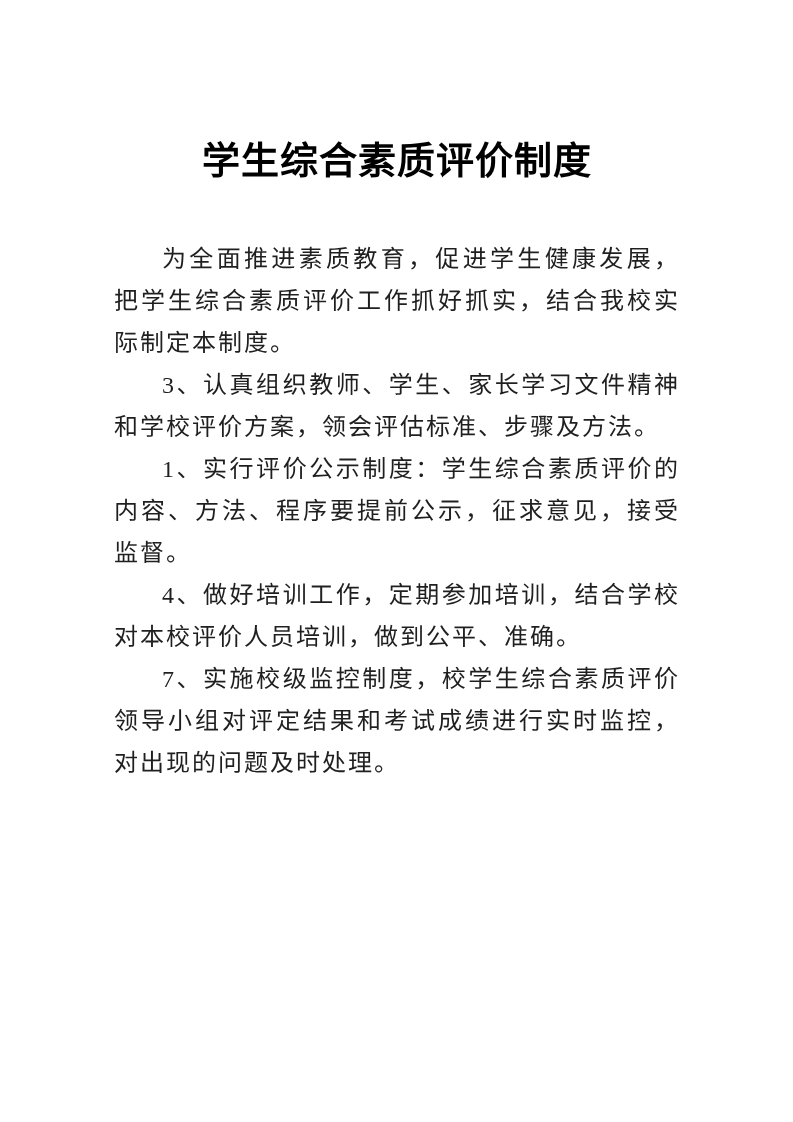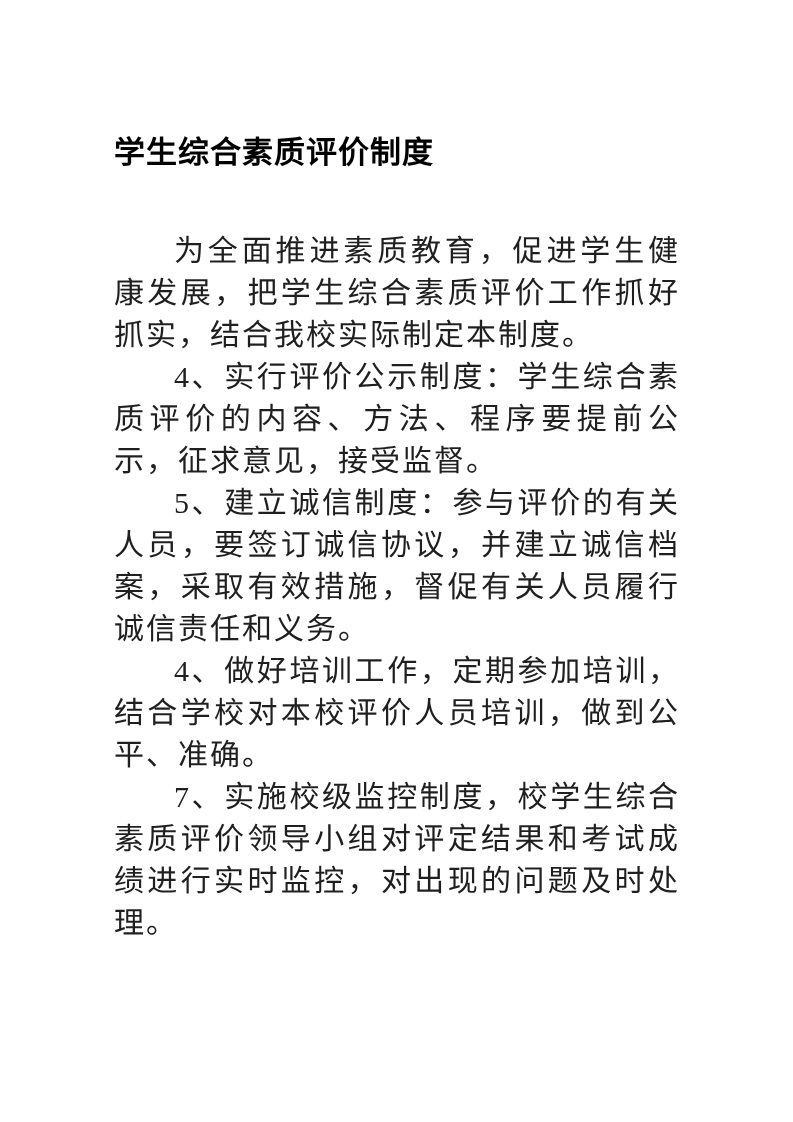--- a/index.html
+++ b/index.html
@@ -17,47 +17,47 @@
       color: #1a1a1a;
     }
     .doc {
       position: absolute;
       left: 114px;
       top: 130px;
       width: 566px;
     }
     .doc-title {
       font-family: "Liberation Sans", sans-serif;
-      font-size: 31px;
+      font-size: 38px;
       font-weight: 700;
       line-height: 46px;
-      text-align: left;
+      text-align: center;
       color: #000000;
-      margin: 0 0 54px 0;
+      margin: 8px 0 54px 0;
       letter-spacing: 1px;
     }
     .doc-paragraph {
-      font-size: 30px;
+      font-size: 24px;
       line-height: 42px;
       letter-spacing: 2px;
       margin: 0;
       text-indent: 2em;
       text-align: justify;
       text-justify: inter-character;
       color: #1f1f1f;
       font-weight: 400;
     }
   </style>
 </head>
 <body>
 
 <div class="page">
   <div class="doc">
     <h1 class="doc-title">学生综合素质评价制度</h1>
 
     <p class="doc-paragraph">为全面推进素质教育，促进学生健康发展，把学生综合素质评价工作抓好抓实，结合我校实际制定本制度。</p>
-    <p class="doc-paragraph">4、实行评价公示制度：学生综合素质评价的内容、方法、程序要提前公示，征求意见，接受监督。</p>
-    <p class="doc-paragraph">5、建立诚信制度：参与评价的有关人员，要签订诚信协议，并建立诚信档案，采取有效措施，督促有关人员履行诚信责任和义务。</p>
+    <p class="doc-paragraph">3、认真组织教师、学生、家长学习文件精神和学校评价方案，领会评估标准、步骤及方法。</p>
+    <p class="doc-paragraph">1、实行评价公示制度：学生综合素质评价的内容、方法、程序要提前公示，征求意见，接受监督。</p>
     <p class="doc-paragraph">4、做好培训工作，定期参加培训，结合学校对本校评价人员培训，做到公平、准确。</p>
     <p class="doc-paragraph">7、实施校级监控制度，校学生综合素质评价领导小组对评定结果和考试成绩进行实时监控，对出现的问题及时处理。</p>
 
   </div>
 </div>
 
 </body></html>

